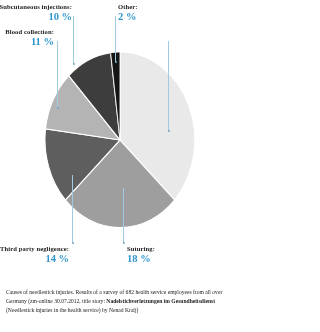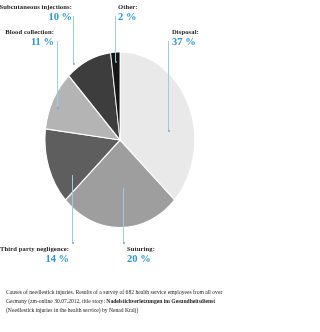--- a/index.html
+++ b/index.html
@@ -128,33 +128,29 @@
   <div class="callout lalign" style="left:118px; top:3px;">
     <span class="cap">Other:</span>
     <span class="pct">2 %</span>
   </div>
 
   <div class="callout ralign" style="left:-10px; top:28px; width:64px;">
     <span class="cap">Blood collection:</span>
     <span class="pct">11 %</span>
   </div>
 
-  <div class="callout lalign" style="left:172px; top:28px;">
-    <span class="cap">Disposal:</span>
-    <span class="pct">37 %</span>
-  </div>
 
   <div class="callout ralign" style="left:-4px; top:245px; width:73px;">
     <span class="cap">Third party negligence:</span>
     <span class="pct">14 %</span>
   </div>
 
   <div class="callout lalign" style="left:127px; top:245px;">
     <span class="cap">Suturing:</span>
-    <span class="pct">20 %</span>
+    <span class="pct">18 %</span>
   </div>
 
   <div class="caption">
     <span class="seg">Causes of needlestick injuries. Results of a survey of 682 health service employees</span>
     <span class="seg">from all over Germany (zm-online 30.07.2012, title story: </span><b>Nadelstichverletzungen</b>
     <b>im Gesundheitsdienst</b><span class="seg"> (Needlestick injuries in the health service) by Nenad Kralj)</span>
   </div>
 
 </div>
 

